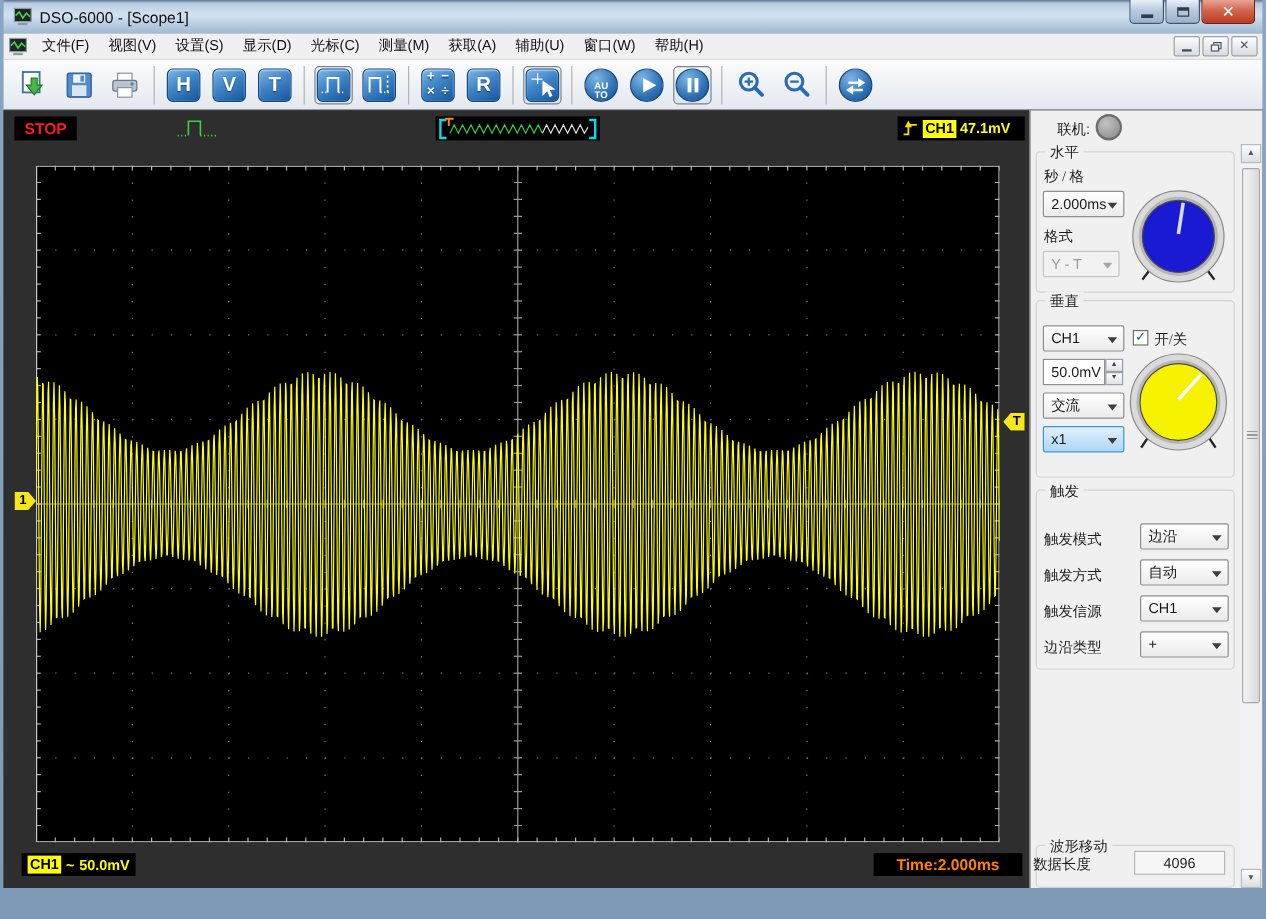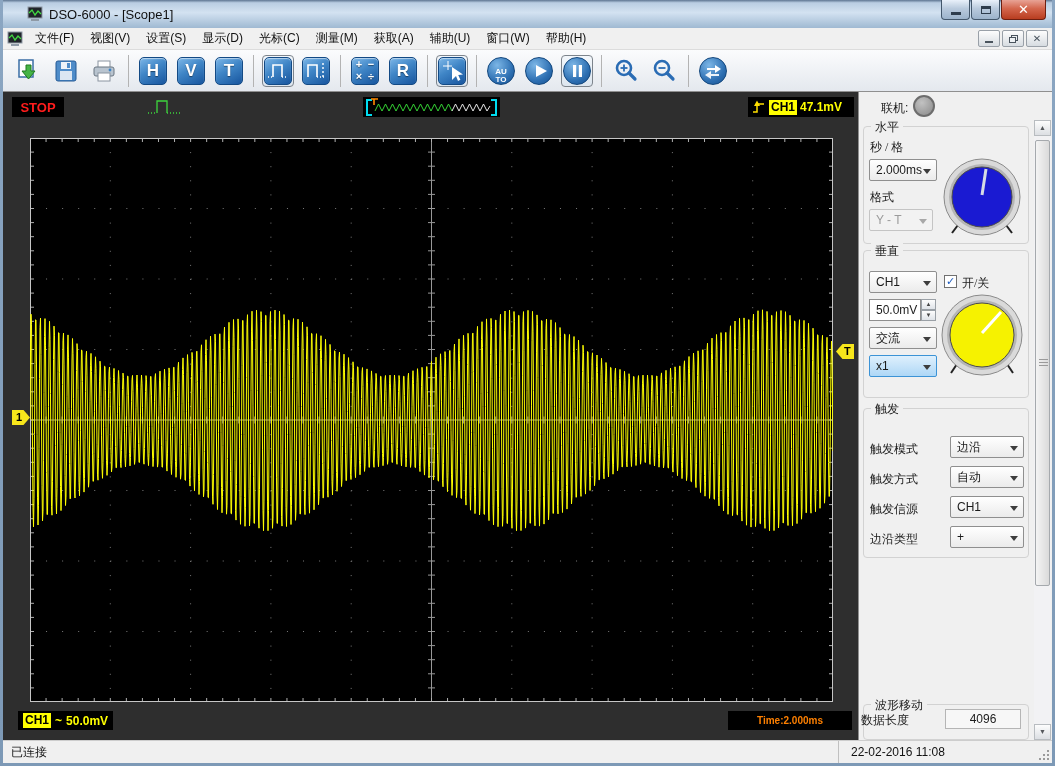--- a/index.html
+++ b/index.html
@@ -5,21 +5,21 @@
   * { margin:0; padding:0; box-sizing:border-box; }
   html,body { width:1055px; height:766px; overflow:hidden;
     font-family:"Liberation Sans","DejaVu Sans",sans-serif; }
   .window { width:1055px; height:766px; position:relative;
     background:linear-gradient(180deg,#8ba6c2,#7d99b6);
     padding:0 3px 3px 3px; }
 
   
   .titlebar { height:28px; display:flex; align-items:center; position:relative;
     background:linear-gradient(180deg,#5d7591 0,#b9cde2 10%,#d3e2f1 45%,#9fb9d2 100%);
-    padding-left:24px; }
+    padding-left:8px; }
   .titlebar .title { font-size:13px; color:#101010; margin-left:6px; }
   .win-btns { position:absolute; right:6px; top:0; display:flex; }
   .wbtn { width:29px; height:20px; border:1px solid #43576b; border-top:none;
     border-radius:0 0 4px 4px; background:linear-gradient(#e9f1fa,#b9cadd 45%,#9cb3cb);
     display:flex; align-items:center; justify-content:center; margin-left:1px; }
   .wbtn.close { width:45px; background:linear-gradient(#e8a396,#d4664d 45%,#b83d20);
     border-color:#6e1f10; color:#fff; font-size:13px; font-weight:bold; }
   .glyph-min { width:10px; height:3px; background:#2e3d4d; margin-top:8px; }
   .glyph-max { width:10px; height:8px; border:1px solid #2e3d4d; border-top:3px solid #2e3d4d; }
 
@@ -64,21 +64,21 @@
   .content { height:648px; display:flex; background:#2e2e2e; }
   .scope-area { width:855px; position:relative; background:#2e2e2e; }
   .blackbox { position:absolute; background:#000; display:flex; align-items:center; }
   .stop-box { left:9px; top:5px; width:52px; height:20px; justify-content:center;
     color:#ff1c1c; font-weight:bold; font-size:13px; }
   .trig-readout { left:745px; top:5px; width:106px; height:20px; gap:3px; padding:0 4px; }
   .chip { background:#ffff00; color:#000; font-size:12px; font-weight:bold; padding:0 2px; line-height:15px; }
   .yellow-txt { color:#ffff00; font-size:12px; font-weight:bold; }
   .ch-readout { left:15px; top:619px; height:19px; gap:4px; padding:0 5px; }
   .time-readout { left:725px; top:619px; width:124px; height:19px; justify-content:center;
-    color:#ff8000; font-size:10px; font-weight:bold; }
+    color:#ff8000; font-size:13px; font-weight:bold; }
   .marker { position:absolute; width:18px; height:15px; background:#f7e61b; color:#000;
     font-size:11px; font-weight:bold; line-height:15px; }
   .marker.right { clip-path:polygon(0 0,64% 0,100% 50%,64% 100%,0 100%); padding-left:4px; }
   .marker.left { clip-path:polygon(100% 0,36% 0,0 50%,36% 100%,100% 100%); padding-left:8px; }
   #plot-svg { position:absolute; left:27px; top:46px; background:#000; }
 
   
   .side-panel { width:194px; position:relative; background:#f0f0f0;
     border-left:1px solid #8f8f8f; font-size:12px; color:#1c1c1c; overflow:hidden; }
   .link-label { position:absolute; left:22px; top:8px; }
@@ -698,29 +698,13 @@
       <div class="vscroll">
         <div class="sarrow" style="top:0">▲</div>
         <div class="sthumb">
             <div class="sgrip"></div>
           </div>
         <div class="sarrow" style="bottom:0">▼</div>
       </div>
     </div>
   </div>
 
-  <div class="statusbar">
-    <span>已连接</span>
-    <div class="status-right">
-      <span>22-02-2016  11:08</span>
-    </div>
-    <svg class="grip">
-      <g fill="#9a9a9a">
-        <rect x="9" y="1" width="2" height="2"></rect>
-          <rect x="9" y="5" width="2" height="2"></rect>
-        <rect x="9" y="9" width="2" height="2"></rect>
-          <rect x="5" y="5" width="2" height="2"></rect>
-        <rect x="5" y="9" width="2" height="2"></rect>
-          <rect x="1" y="9" width="2" height="2"></rect>
-      </g>
-    </svg>
-  </div>
 </div>
 
 </body></html>

